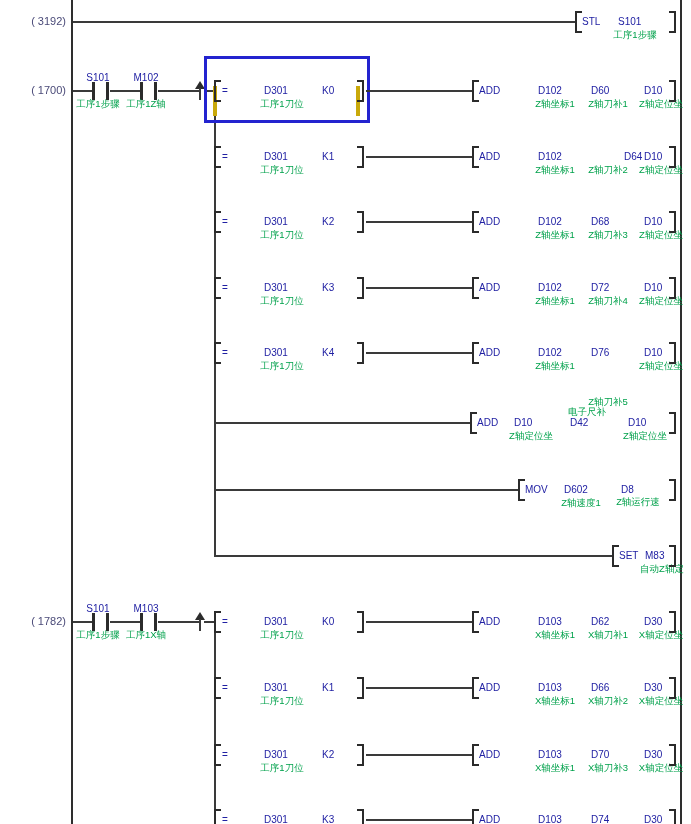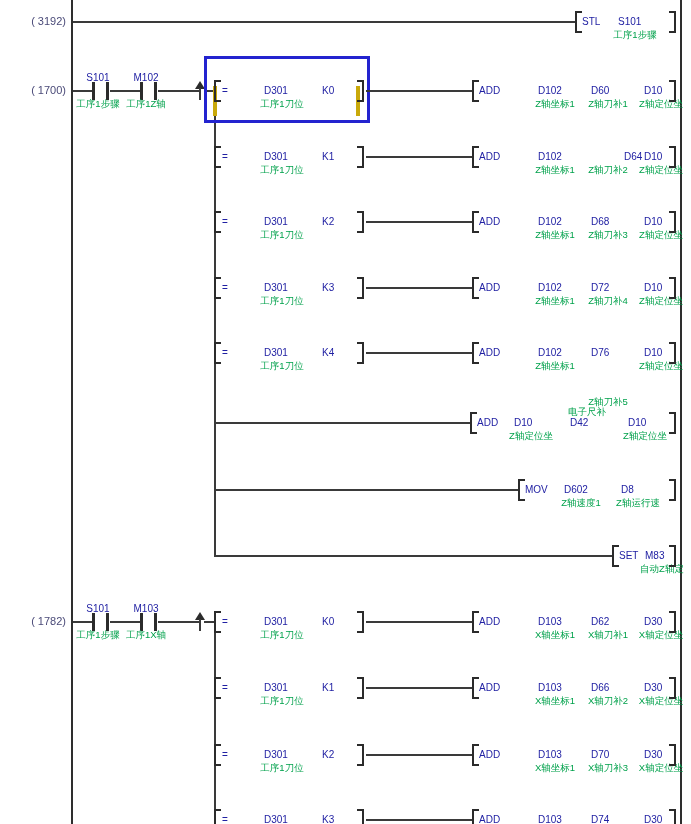--- a/index.html
+++ b/index.html
@@ -141,21 +141,21 @@
     <div class="cmt" style="left: 542px; top: 406px; width: 90px;">电子尺补</div>
     <div class="dev" style="left: 628px; top: 417px;">D10</div>
     <div class="cmt" style="left: 600px; top: 430px; width: 90px;">Z轴定位坐</div>
     <div class="brk close" style="left: 669px; top: 412px;"></div>
     <div class="wire" style="left: 216px; top: 489px; width: 302px;"></div>
     <div class="brk open" style="left: 518px; top: 479px;"></div>
     <div class="dev" style="left: 525px; top: 484px;">MOV</div>
     <div class="dev" style="left: 564px; top: 484px;">D602</div>
     <div class="cmt" style="left: 536px; top: 497px; width: 90px;">Z轴速度1</div>
     <div class="dev" style="left: 621px; top: 484px;">D8</div>
-    <div class="cmt" style="left: 593px; top: 497px; width: 90px;">Z轴运行速</div>
+    <div class="cmt" style="left: 593px; top: 497px; width: 90px; font-family: Liberation Mono, monospace;">Z轴运行速</div>
     <div class="brk close" style="left: 669px; top: 479px;"></div>
     <div class="wire" style="left: 216px; top: 555px; width: 396px;"></div>
     <div class="brk open" style="left: 612px; top: 545px;"></div>
     <div class="dev" style="left: 619px; top: 550px;">SET</div>
     <div class="dev" style="left: 645px; top: 550px;">M83</div>
     <div class="cmt" style="left: 617px; top: 563px; width: 90px;">自动Z轴定</div>
     <div class="brk close" style="left: 669px; top: 545px;"></div>
     <div class="rnum" style="top: 615px;">( 1782)</div>
     <div class="wire" style="left: 73px; top: 621px; width: 20px;"></div>
     <div class="cbar" style="left: 92px; top: 613px;"></div>

